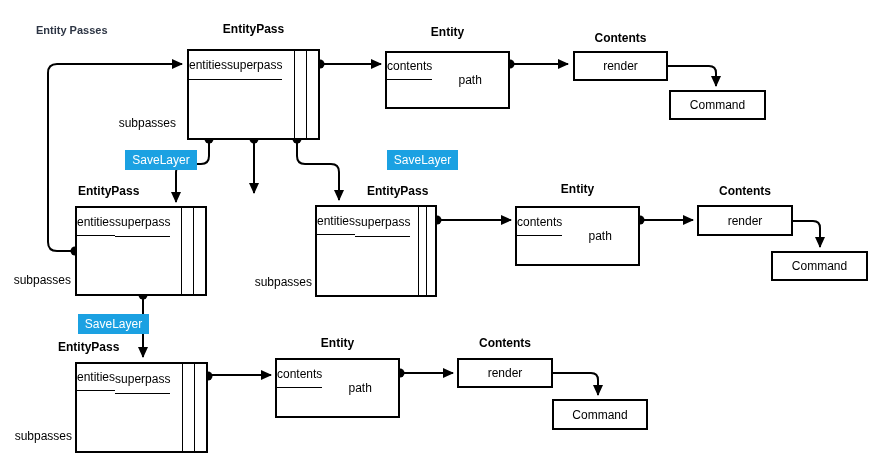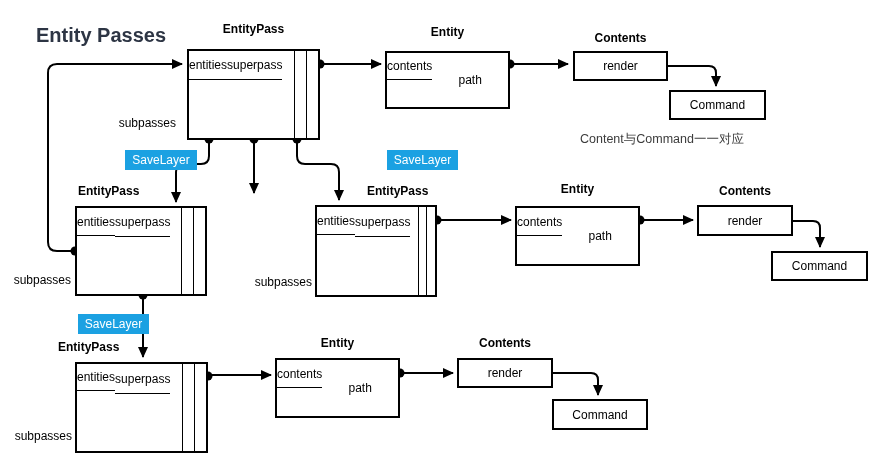--- a/index.html
+++ b/index.html
@@ -1,21 +1,21 @@
 <!DOCTYPE html>
 <html><head>
 <meta charset="utf-8">
 <style>
   html,body{margin:0;padding:0;background:#ffffff;}
   .canvas{
     position:relative;width:876px;height:471px;background:#ffffff;
     font-family:"Liberation Sans",sans-serif;overflow:hidden;color:#000;
   }
   .wires{position:absolute;left:0;top:0;width:876px;height:471px;}
-  .page-title{position:absolute;left:36px;top:24px;font-size:20px;font-weight:bold;color:#2d3544;white-space:nowrap;}
+  .page-title{position:absolute;left:36px;top:24px;font-size:11px;font-weight:bold;color:#2d3544;white-space:nowrap;}
   .note{position:absolute;left:580px;top:131px;font-size:12.5px;color:#3c3c3c;white-space:nowrap;}
   .node-title{position:absolute;font-size:12px;font-weight:bold;white-space:nowrap;}
   .side-label{position:absolute;font-size:12px;text-align:right;white-space:nowrap;width:70px;}
   .box{
     position:absolute;border:2px solid #000;background:#ffffff;
     box-sizing:border-box;display:flex;flex-direction:row;
   }
   .row{
     display:flex;align-items:center;justify-content:center;
     font-size:12px;border-bottom:1.5px solid #000;box-sizing:border-box;flex:0 0 auto;
@@ -65,21 +65,20 @@
       <circle cx="297" cy="139" r="4.5"></circle>
       <circle cx="143" cy="295" r="4.5"></circle>
       <circle cx="437" cy="220" r="4.5"></circle>
       <circle cx="640" cy="220" r="4.5"></circle>
       <circle cx="208" cy="376" r="4.5"></circle>
       <circle cx="400" cy="373" r="4.5"></circle>
     </g>
   </svg>
 
   <div class="page-title">Entity Passes</div>
-  <div class="note">Content与Command一一对应</div>
 
   <div class="node-title" style="left:187px;top:22px;width:133px;text-align:center">EntityPass</div>
   <div class="box" style="left:187px;top:49px;width:133px;height:91px">
     <div class="row" style="height:29px">entities</div>
     <div class="row" style="height:29px">superpass</div>
     <div class="cells">
       <div class="cell"></div>
       <div class="cell"></div>
       <div class="cell last"></div>
     </div>

